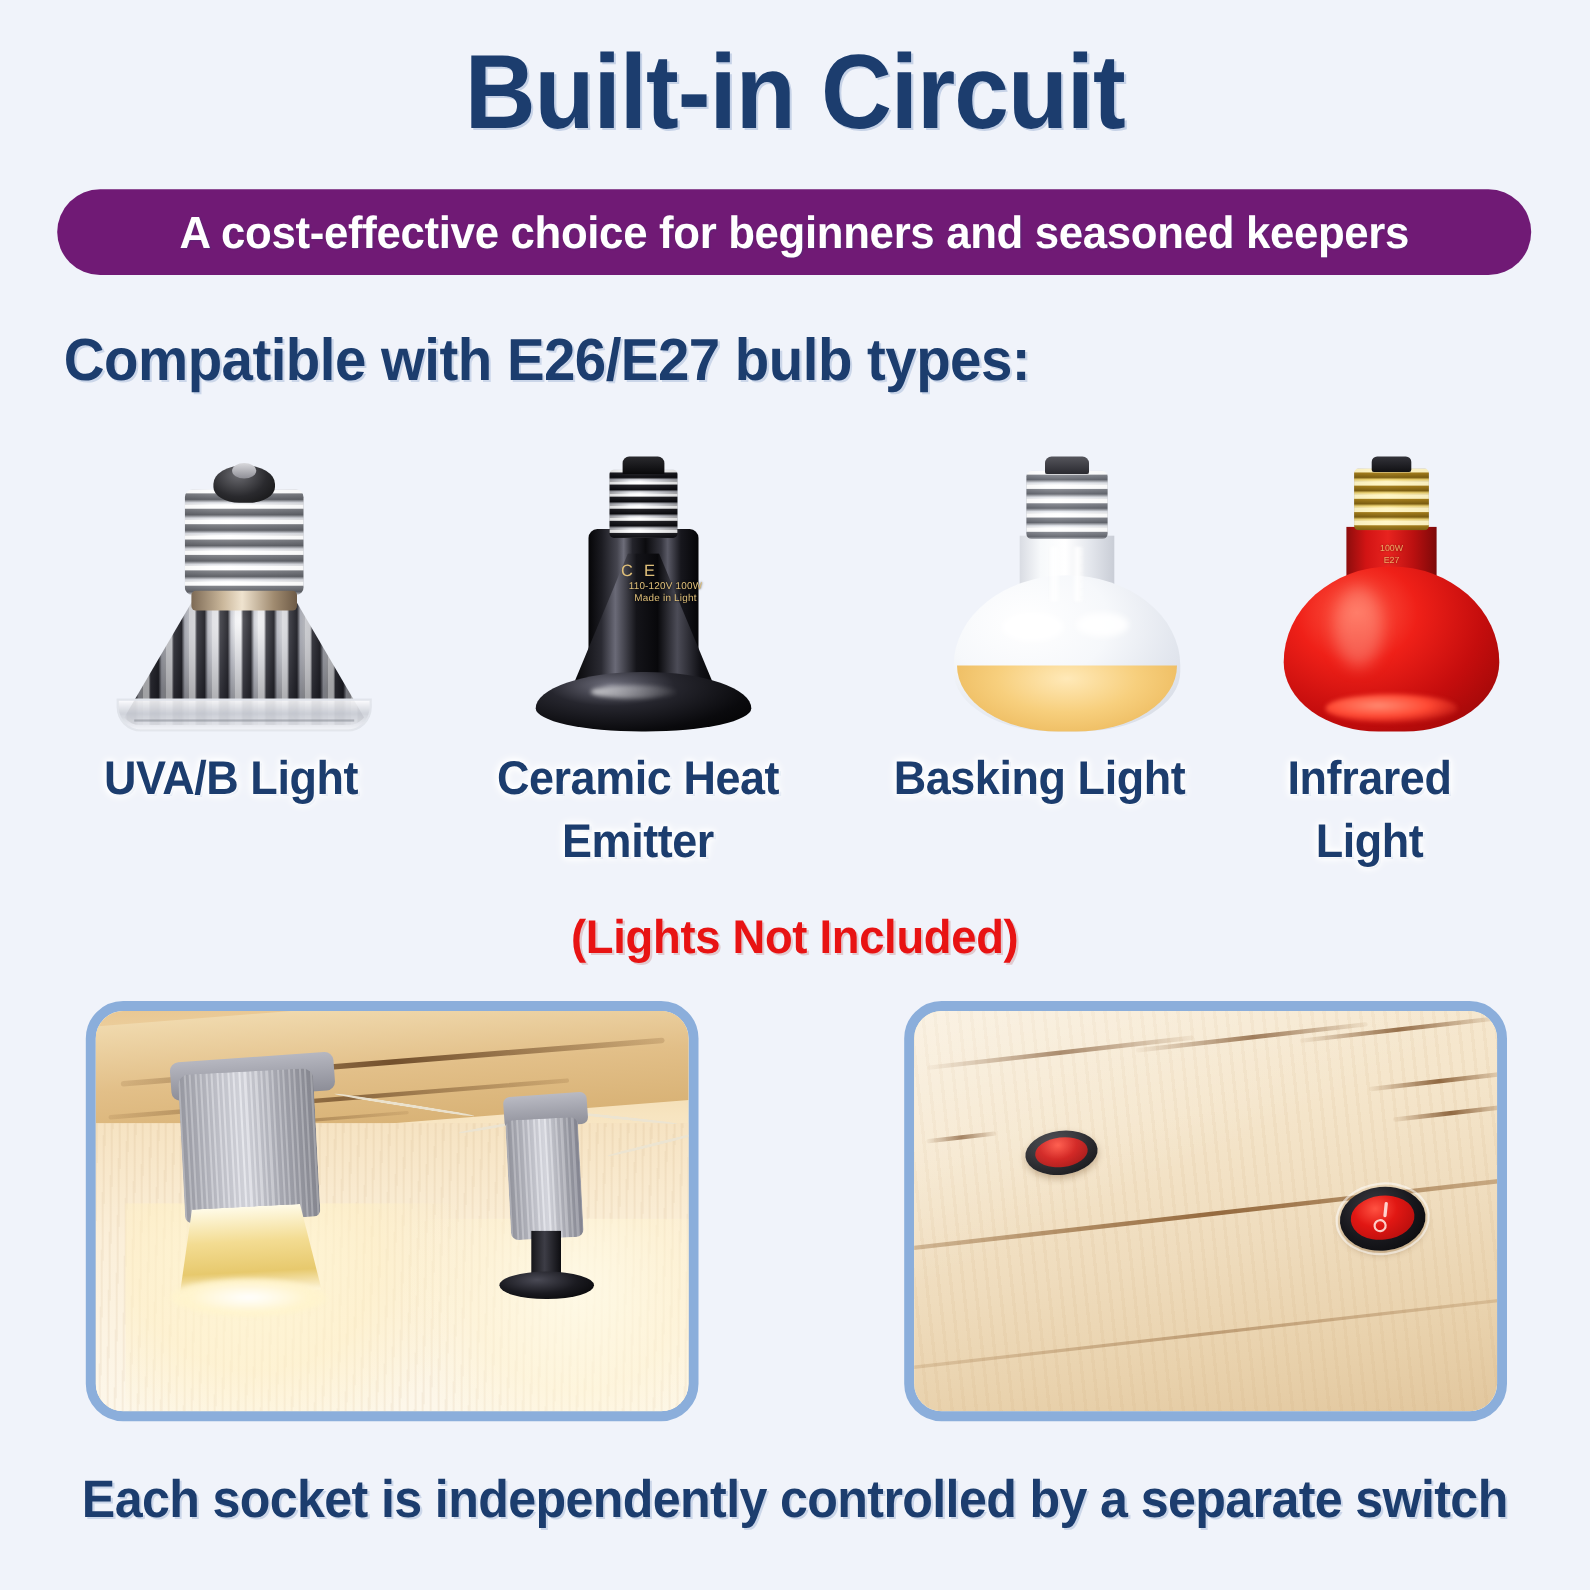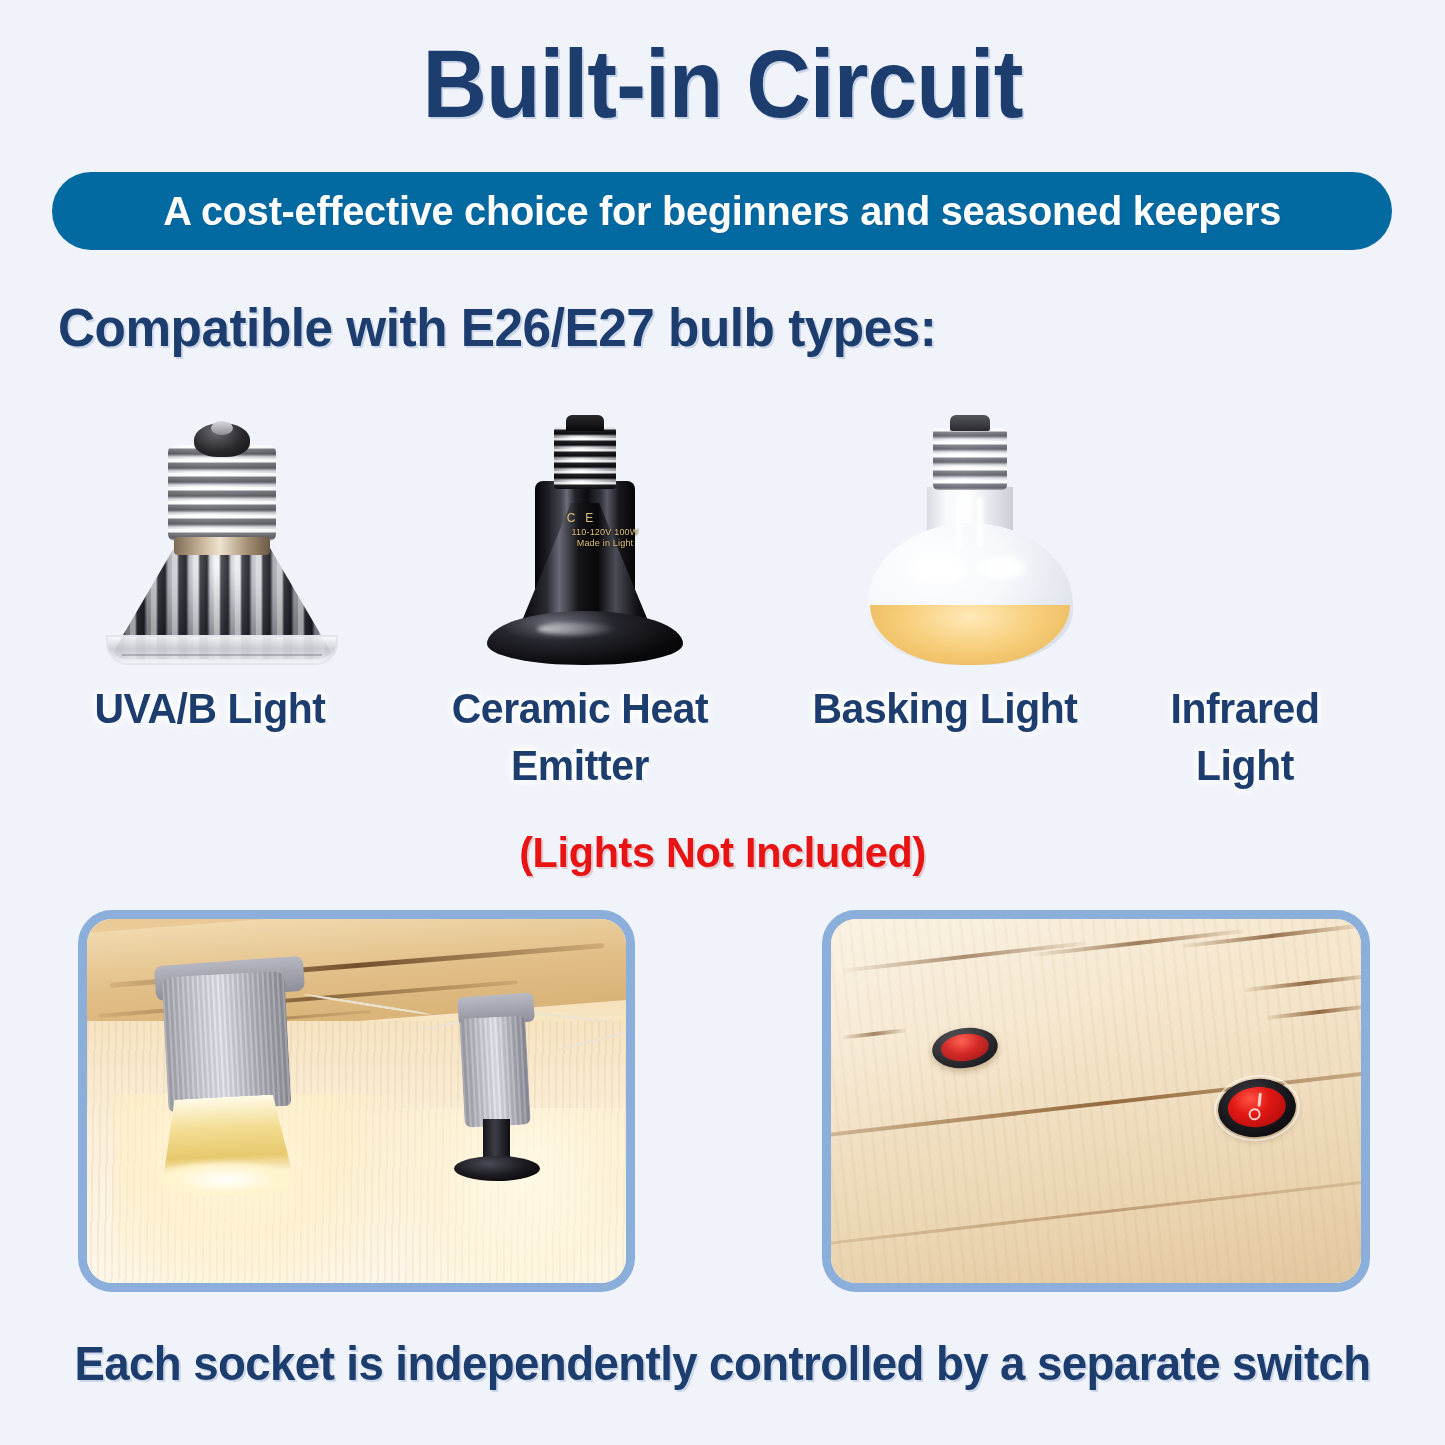--- a/index.html
+++ b/index.html
@@ -22,21 +22,21 @@
     letter-spacing:-1px;
     line-height:1.05;
     transform:scaleX(0.93);
     text-shadow:2px 2px 0 rgba(120,150,195,.35);
   }
 
   
   .pill{
     position:absolute;
     left:52px;top:172px;width:1340px;height:78px;
-    background:#0369a1;
+    background:#701a75;
     border-radius:40px;
     display:flex;align-items:center;justify-content:center;
   }
   .pill-text{
     color:#FFFFFF;
     font-size:41px;
     font-weight:bold;
     letter-spacing:-.3px;
     transform:scaleX(.97);
     white-space:nowrap;
@@ -173,21 +173,21 @@
   }
   .b2 .print2{
     position:absolute;left:50%;top:112px;transform:translateX(-50%);
     text-align:center;color:#E0C07A;
     font-size:9px;line-height:1.25;letter-spacing:.2px;
     text-shadow:0 0 2px rgba(0,0,0,.9);
     z-index:7;white-space:nowrap;margin-left:20px;
   }
   .b2 .ce{
     position:absolute;left:50%;top:96px;transform:translateX(-50%);
-    color:#E0C07A;font-size:12px;letter-spacing:10px;z-index:7;
+    color:#E0C07A;font-size:15px;letter-spacing:10px;z-index:7;
   }
 
   
   .b3{position:relative;width:210px;height:250px;}
   .b3 .tip3{
     position:absolute;left:50%;top:0;transform:translateX(-50%);
     width:40px;height:16px;border-radius:6px 6px 2px 2px;
     background:linear-gradient(180deg,#55555c,#2a2a30);z-index:4;
   }
   .b3 .screw3{
@@ -532,20 +532,34 @@
         <div class="screw3"></div>
         <div class="neck3"></div>
         <div class="bulb3"></div>
         <div class="fil3"></div>
         <div class="glow3"></div>
         <div class="gl3a"></div>
         <div class="gl3b"></div>
       </div>
     </div>
 
+    <div class="bulb-cell cell-4">
+      <div class="b4">
+        <div class="tip4"></div>
+        <div class="screw4"></div>
+        <div class="neck4"></div>
+        <div class="bulb4"></div>
+        <div class="print4">
+          <span>100W</span><br>
+          <span>E27</span>
+        </div>
+        <div class="shine4"></div>
+        <div class="pool4"></div>
+      </div>
+    </div>
   </div>
 
   <div class="labels">
     <div class="lab lab-1">UVA/B Light</div>
     <div class="lab lab-2">Ceramic Heat Emitter</div>
     <div class="lab lab-3">Basking Light</div>
     <div class="lab lab-4">Infrared Light</div>
   </div>
 
   <div class="notincl">(Lights Not Included)</div>

